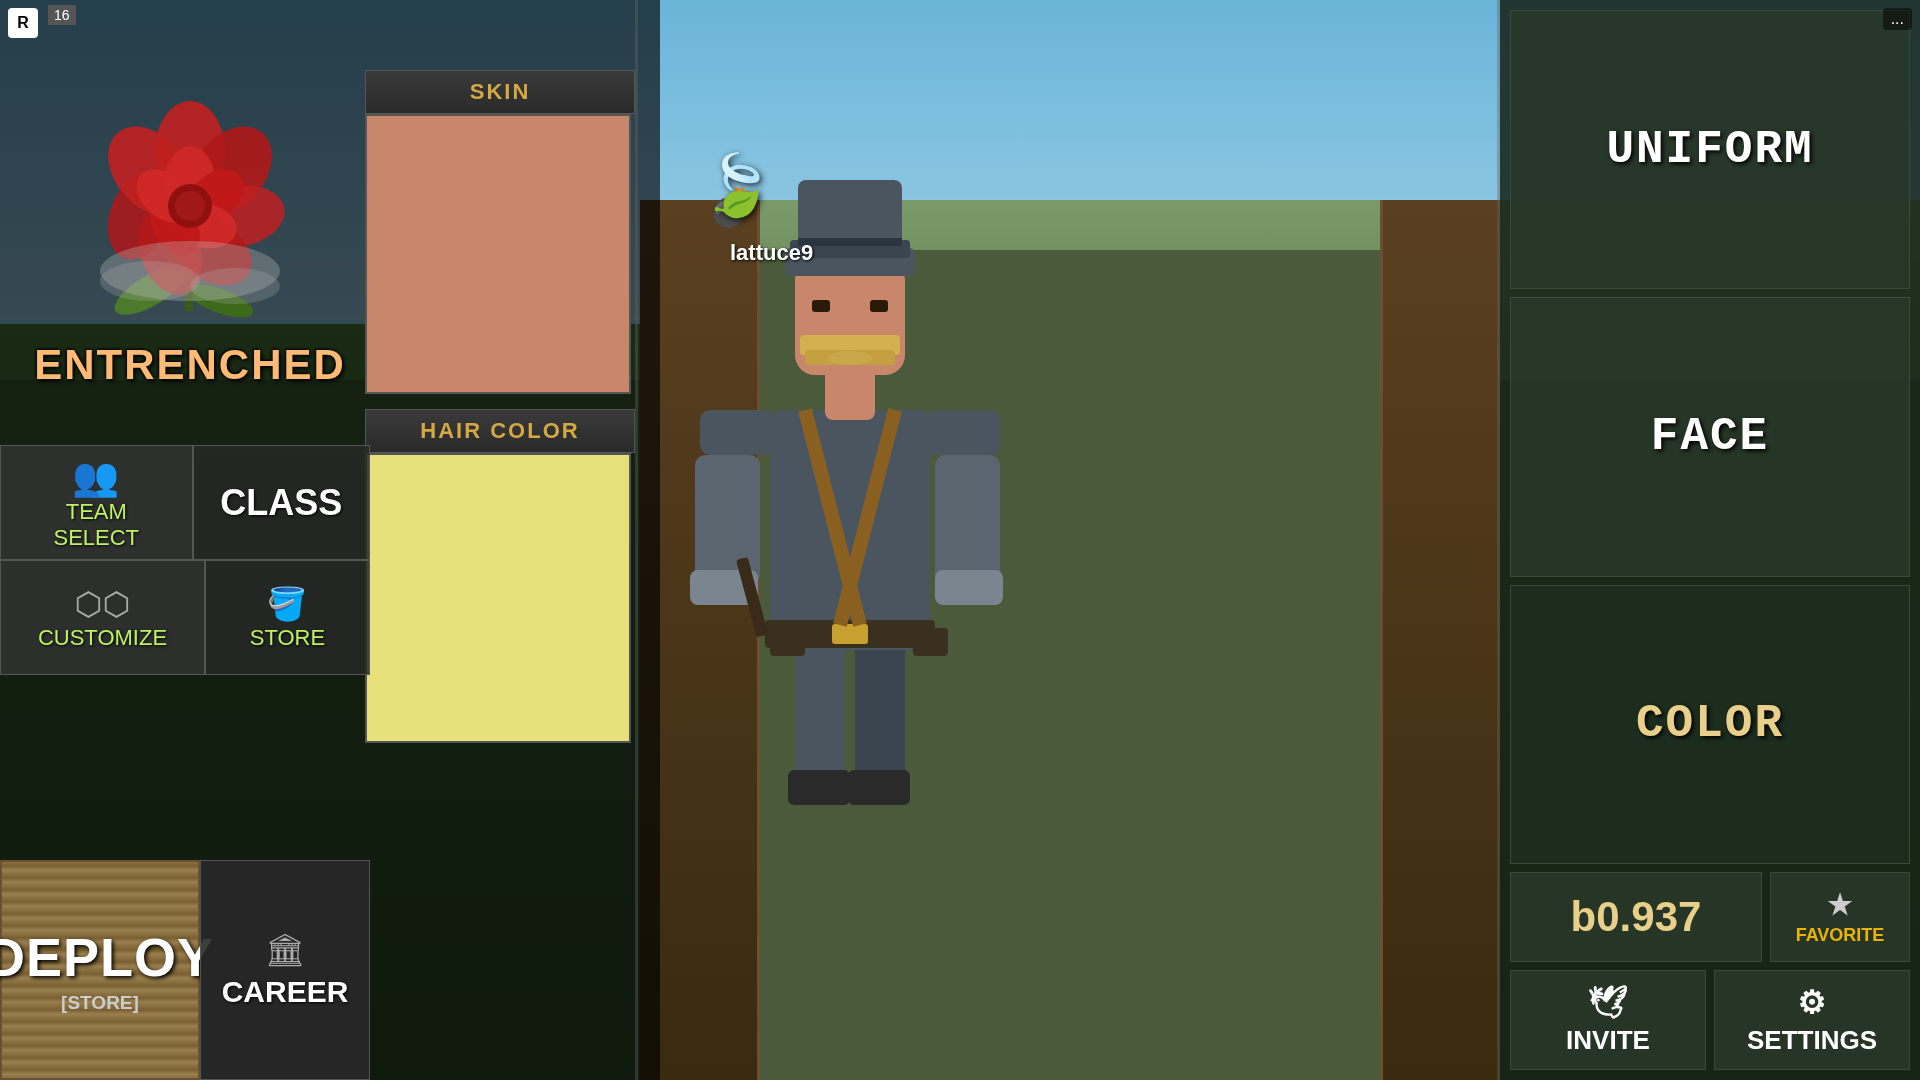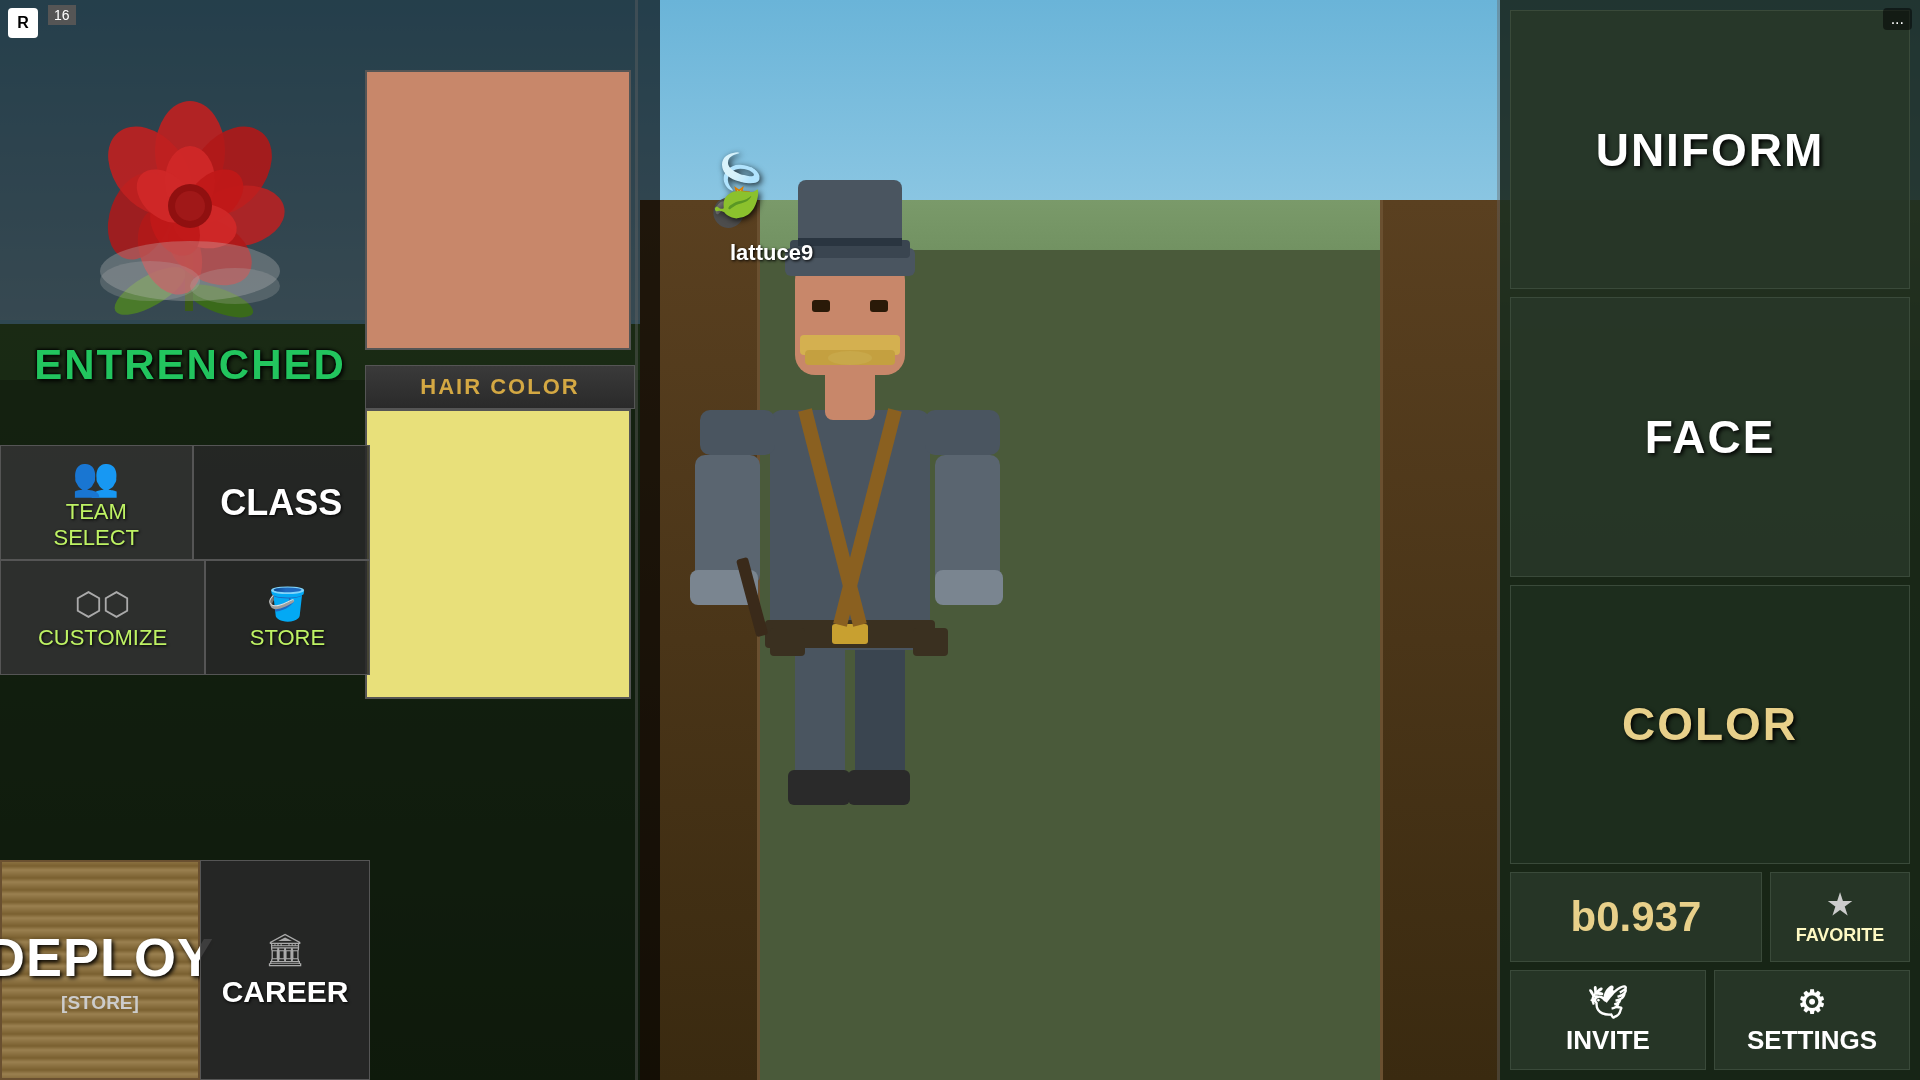--- a/index.html
+++ b/index.html
@@ -39,21 +39,21 @@
       width: 340px;
       height: 420px;
       z-index: 10;
       display: flex;
       flex-direction: column;
       align-items: center;
       justify-content: center;
     }
 
     #game-title {
-      color: #22c55e;
+      color: #fdba74;
       font-size: 42px;
       font-weight: 900;
       text-shadow: 2px 2px 4px #000, -1px -1px 3px #000;
       letter-spacing: 2px;
       text-align: center;
       margin-top: -10px;
     }
 
     
     #center-panel {
@@ -165,20 +165,21 @@
       font-weight: 900;
       text-align: center;
       padding: 30px 0;
       cursor: pointer;
       flex: 1;
       display: flex;
       align-items: center;
       justify-content: center;
       letter-spacing: 2px;
       text-shadow: 2px 2px 4px #000;
+      font-family: Liberation Mono, monospace;
     }
 
     .right-btn.active {
       background: rgba(30,45,30,0.95);
     }
 
     #cosmetics-btn {
       color: #e8d08a;
     }
 
@@ -471,20 +472,21 @@
 
     <ellipse cx="140" cy="200" rx="90" ry="30" fill="rgba(200,200,200,0.3)"></ellipse>
     <ellipse cx="100" cy="210" rx="50" ry="20" fill="rgba(180,180,180,0.25)"></ellipse>
     <ellipse cx="185" cy="215" rx="45" ry="18" fill="rgba(180,180,180,0.25)"></ellipse>
   </svg>
   <div id="game-title">ENTRENCHED</div>
 </div>
 
 <div id="center-panel">
   <div class="color-section">
+    <div class="color-label">SKIN</div>
     <div class="color-swatch" id="skin-swatch"></div>
   </div>
   <div class="color-section">
     <div class="color-label">HAIR COLOR</div>
     <div class="color-swatch" id="hair-swatch"></div>
   </div>
 </div>
 
 <div style="position:absolute;left:0;top:445px;width:370px;z-index:10;">
   <div style="display:flex;height:115px;">
@@ -592,21 +594,21 @@
   <div class="right-btn">
     <span>FACE</span>
   </div>
   <div class="right-btn active" id="color-btn">
     <span>COLOR</span>
   </div>
   <div id="favorite-row">
     <div id="b-value">b0.937</div>
     <div id="favorite-btn">
       <span id="favorite-star">★</span>
-      <span style="font-size:18px;font-weight:700;color:#fef9c3;">FAVORITE</span>
+      <span style="font-size:18px;font-weight:700;color:#eab308;">FAVORITE</span>
     </div>
   </div>
   <div id="action-row">
     <div id="invite-btn">
       <span class="action-icon">🕊</span>
       <span>INVITE</span>
     </div>
     <div id="settings-btn">
       <span class="action-icon">⚙</span>
       <span>SETTINGS</span>

